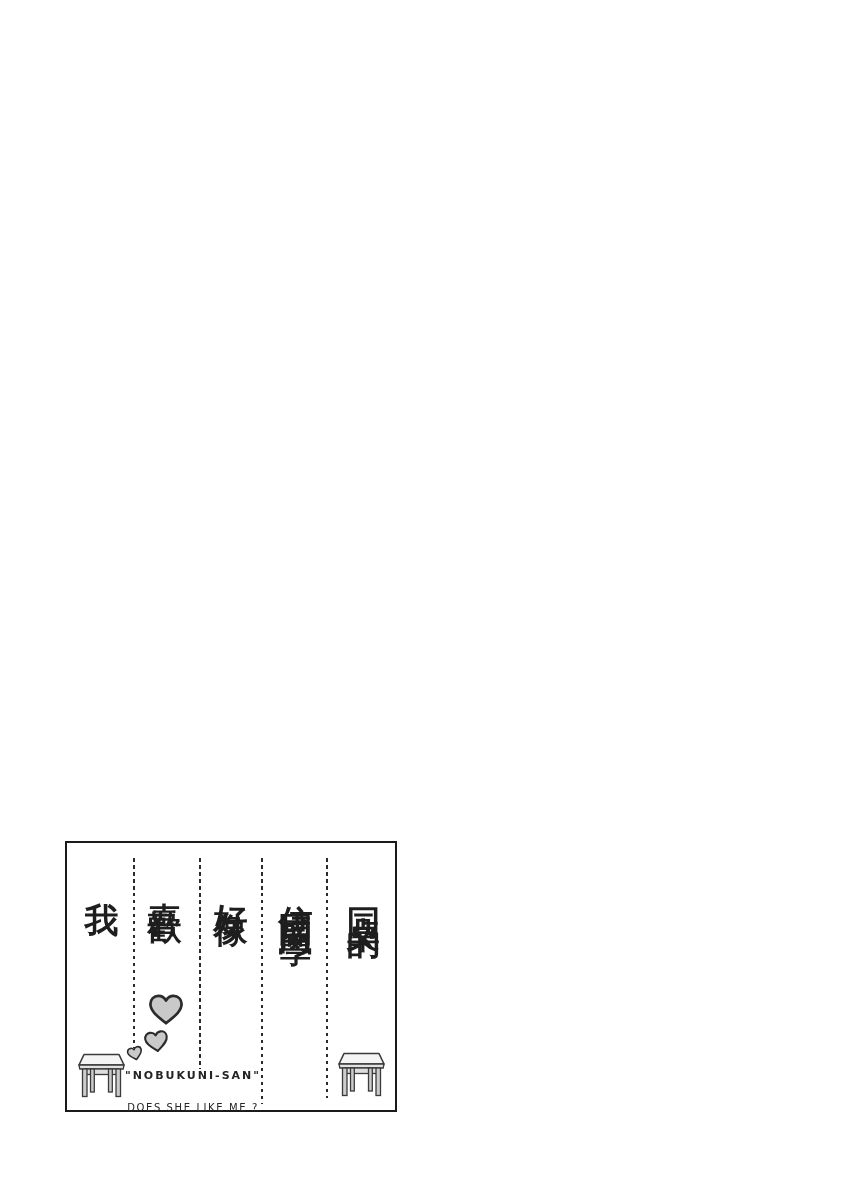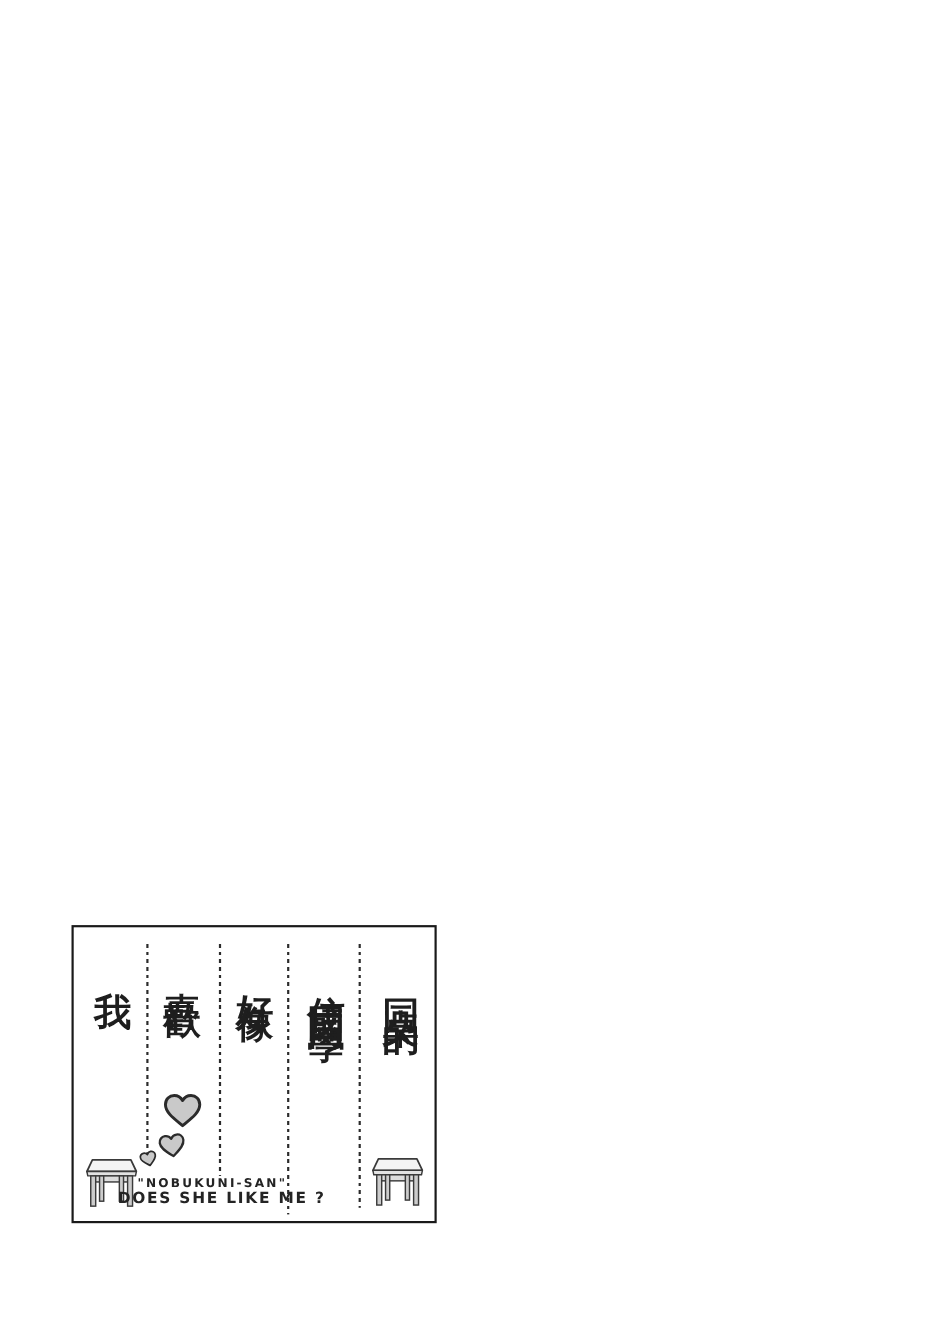--- a/index.html
+++ b/index.html
@@ -61,24 +61,24 @@
     text-align: center;
     color: #242424;
   }
   .english .line1 {
     font-size: 11px;
     font-weight: bold;
     letter-spacing: 2px;
     white-space: nowrap;
   }
   .english .line2 {
-    font-size: 14px;
-    font-weight: bold;
+    font-size: 10px;
+    font-weight: normal;
     letter-spacing: 1.6px;
-    margin-top: 0;
+    margin-top: 20px;
     white-space: nowrap;
   }
 </style>
 </head>
 <body>
 
 <div class="page">
   <div class="title-box">
 
     <div class="divider d1"></div>

